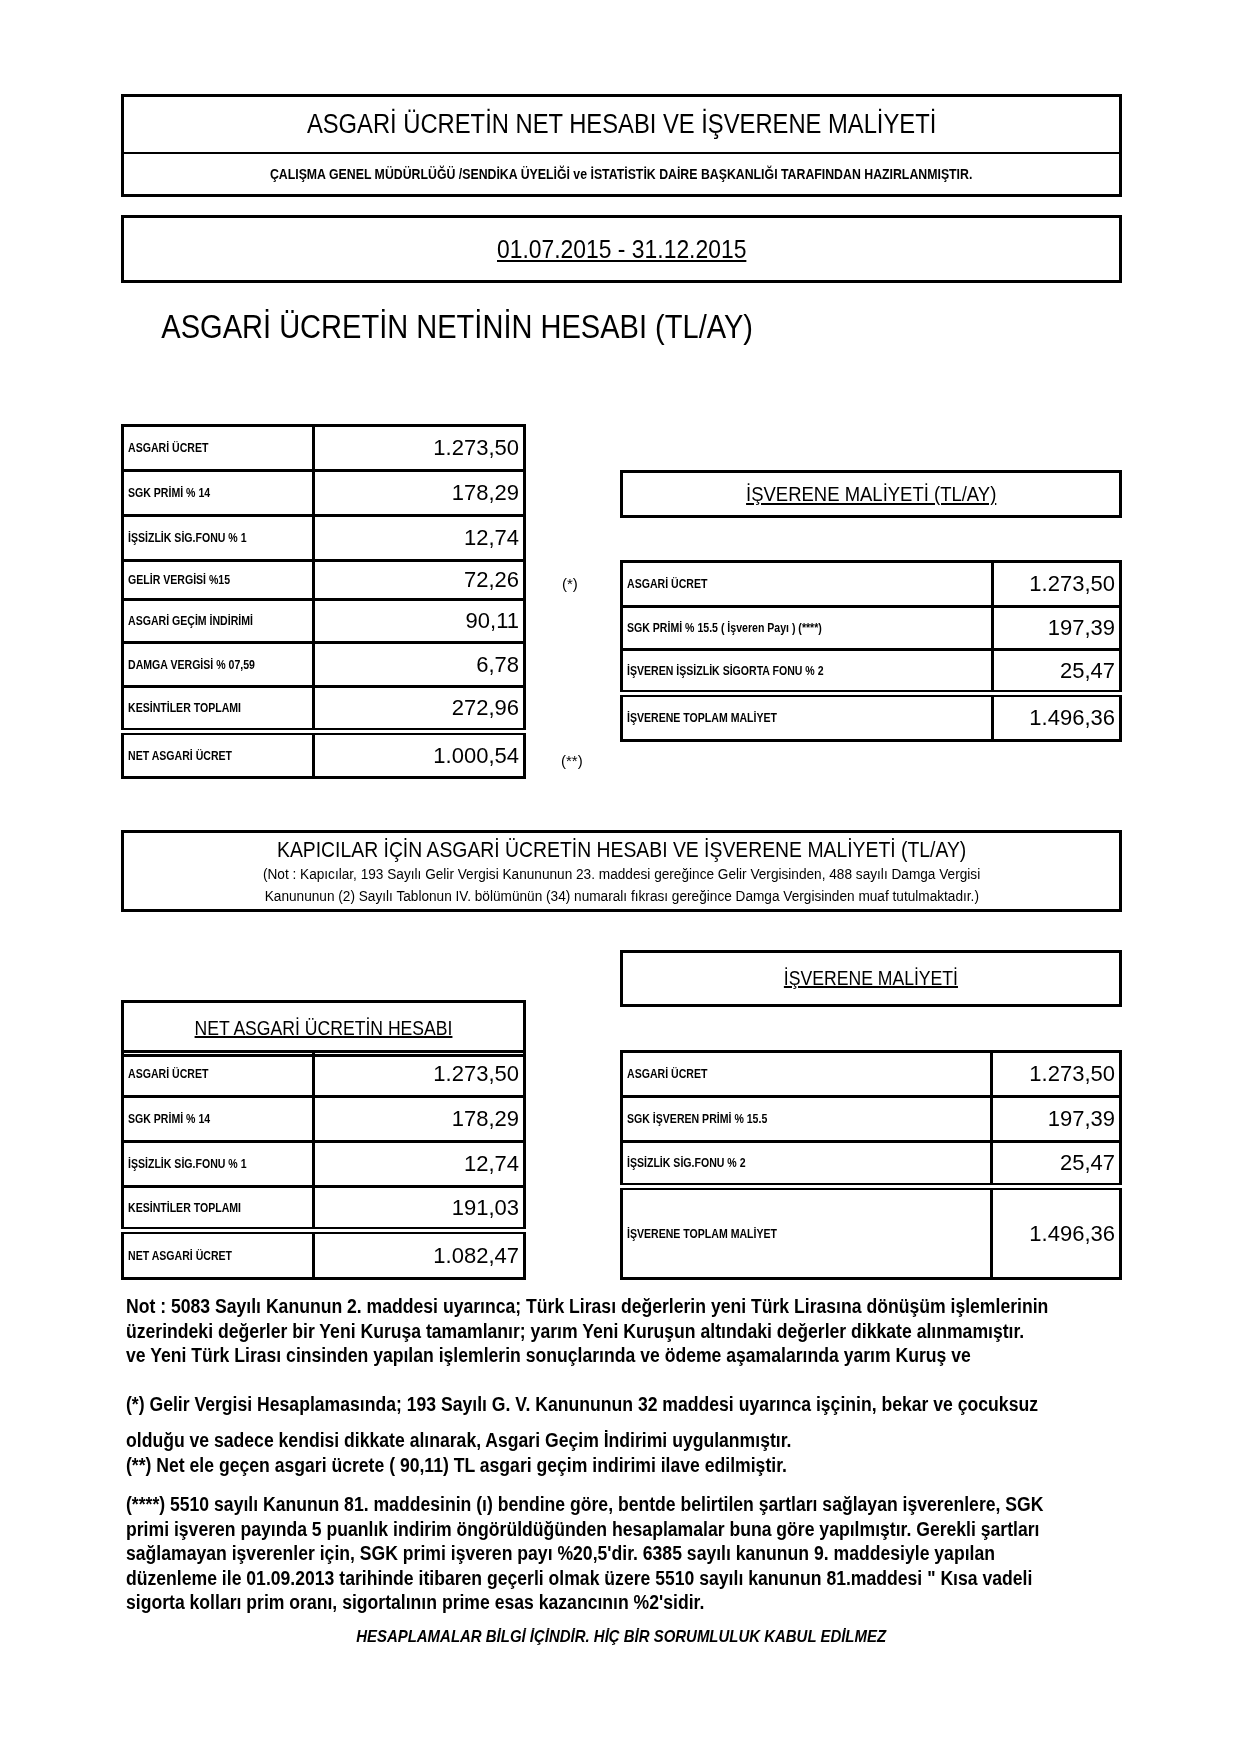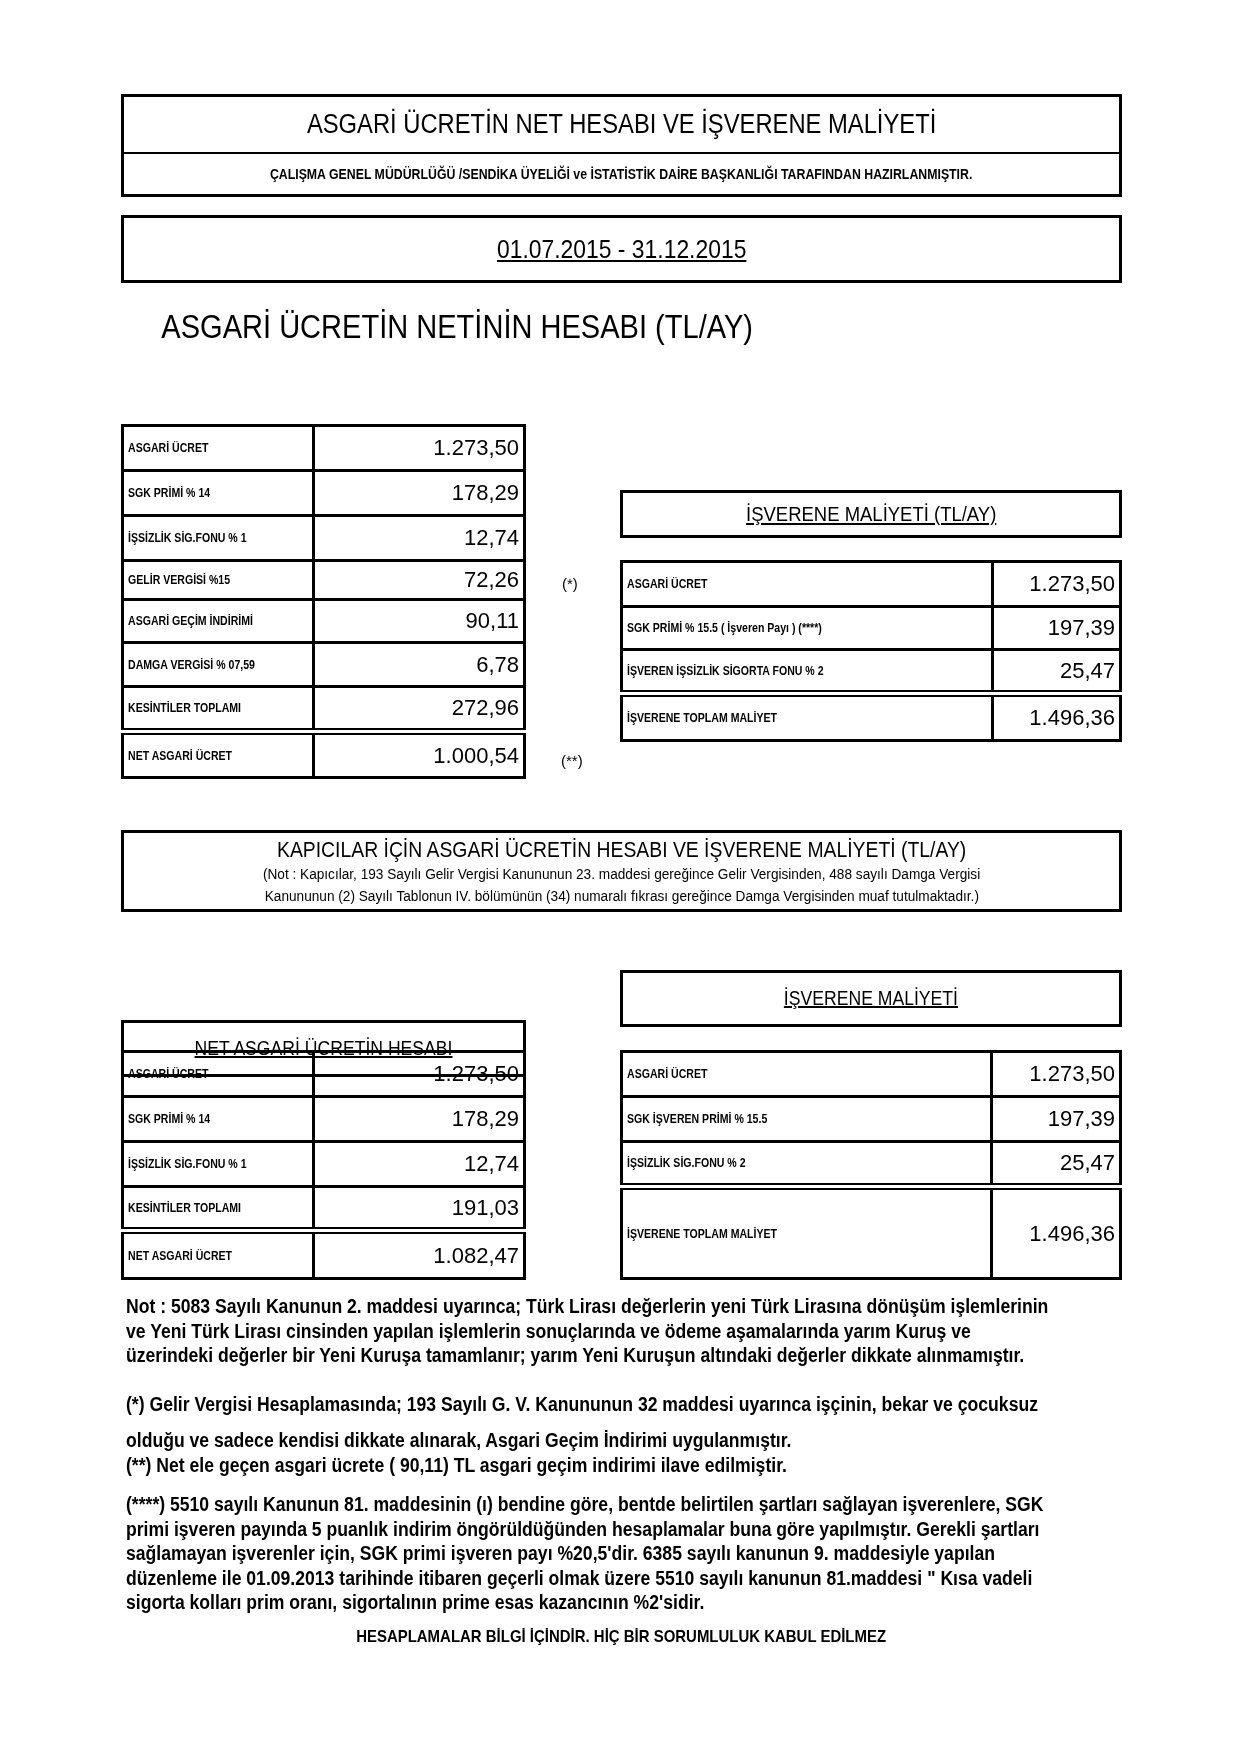--- a/index.html
+++ b/index.html
@@ -23,24 +23,24 @@
   table.calc td.val { text-align: right; font-size: 22px; padding-right: 4px; }
   table.calc tr.dbl td { border-top: 7px double #000; }
 
   .marker { font-size: 15px; }
 
   #kapici-box { left: 121px; top: 830px; width: 1001px; height: 82px; text-align: center; }
   #kapici-box .kh { font-size: 22px; margin-top: 4px; }
   #kapici-box .kh .thin { font-weight: normal; }
   #kapici-box .kn { font-size: 15.5px; line-height: 22px; }
 
-  .secbox { display: flex; align-items: center; justify-content: center; font-size: 20px; margin-top: 20px; }
+  .secbox { display: flex; align-items: center; justify-content: center; font-size: 20px; }
 
   .notes { left: 126px; width: 1000px; font-size: 20px; font-weight: bold; line-height: 24.5px; }
-  #footer { left: 121px; width: 1001px; top: 1627px; text-align: center; font-weight: bold; font-size: 17px; }
+  #footer { left: 121px; width: 1001px; top: 1627px; text-align: center; font-weight: bold; font-size: 17px; font-style: italic; }
 </style>
 </head>
 <body>
 
 <div id="title-box" class="abs box">
   <div class="t1">
       <span class="cond">ASGARİ ÜCRETİN NET HESABI VE İŞVERENE MALİYETİ</span>
     </div>
   <div class="t2">
       <span class="cond">ÇALIŞMA GENEL MÜDÜRLÜĞÜ /SENDİKA ÜYELİĞİ ve İSTATİSTİK DAİRE BAŞKANLIĞI TARAFINDAN HAZIRLANMIŞTIR.</span>
@@ -190,22 +190,22 @@
       </tr>
   <tr class="dbl">
         <td class="lbl" style="height:92px"><span class="condl">İŞVERENE TOPLAM  MALİYET</span></td>
         <td class="val"><span>1.496,36</span></td>
       </tr>
 </tbody>
   </table>
 
 <div class="abs notes" style="top:1294px;">
   <div><span class="condl">Not : 5083 Sayılı Kanunun 2. maddesi uyarınca; Türk Lirası değerlerin yeni Türk Lirasına dönüşüm işlemlerinin</span></div>
+  <div><span class="condl">üzerindeki değerler bir Yeni Kuruşa tamamlanır;  yarım Yeni Kuruşun altındaki değerler dikkate alınmamıştır.</span></div>
   <div><span class="condl">ve Yeni Türk  Lirası cinsinden yapılan işlemlerin sonuçlarında ve ödeme aşamalarında  yarım Kuruş ve</span></div>
-  <div><span class="condl">üzerindeki değerler bir Yeni Kuruşa tamamlanır;  yarım Yeni Kuruşun altındaki değerler dikkate alınmamıştır.</span></div>
 </div>
 
 <div class="abs notes" style="top:1392px;">
   <div><span class="condl">(*) Gelir Vergisi Hesaplamasında; 193 Sayılı G. V. Kanununun 32 maddesi uyarınca işçinin, bekar ve çocuksuz</span></div>
 </div>
 <div class="abs notes" style="top:1428px;">
   <div><span class="condl">olduğu ve sadece kendisi dikkate alınarak, Asgari Geçim İndirimi uygulanmıştır.</span></div>
   <div><span class="condl">(**) Net ele geçen asgari ücrete ( 90,11) TL asgari geçim indirimi ilave edilmiştir.</span></div>
 </div>
 

